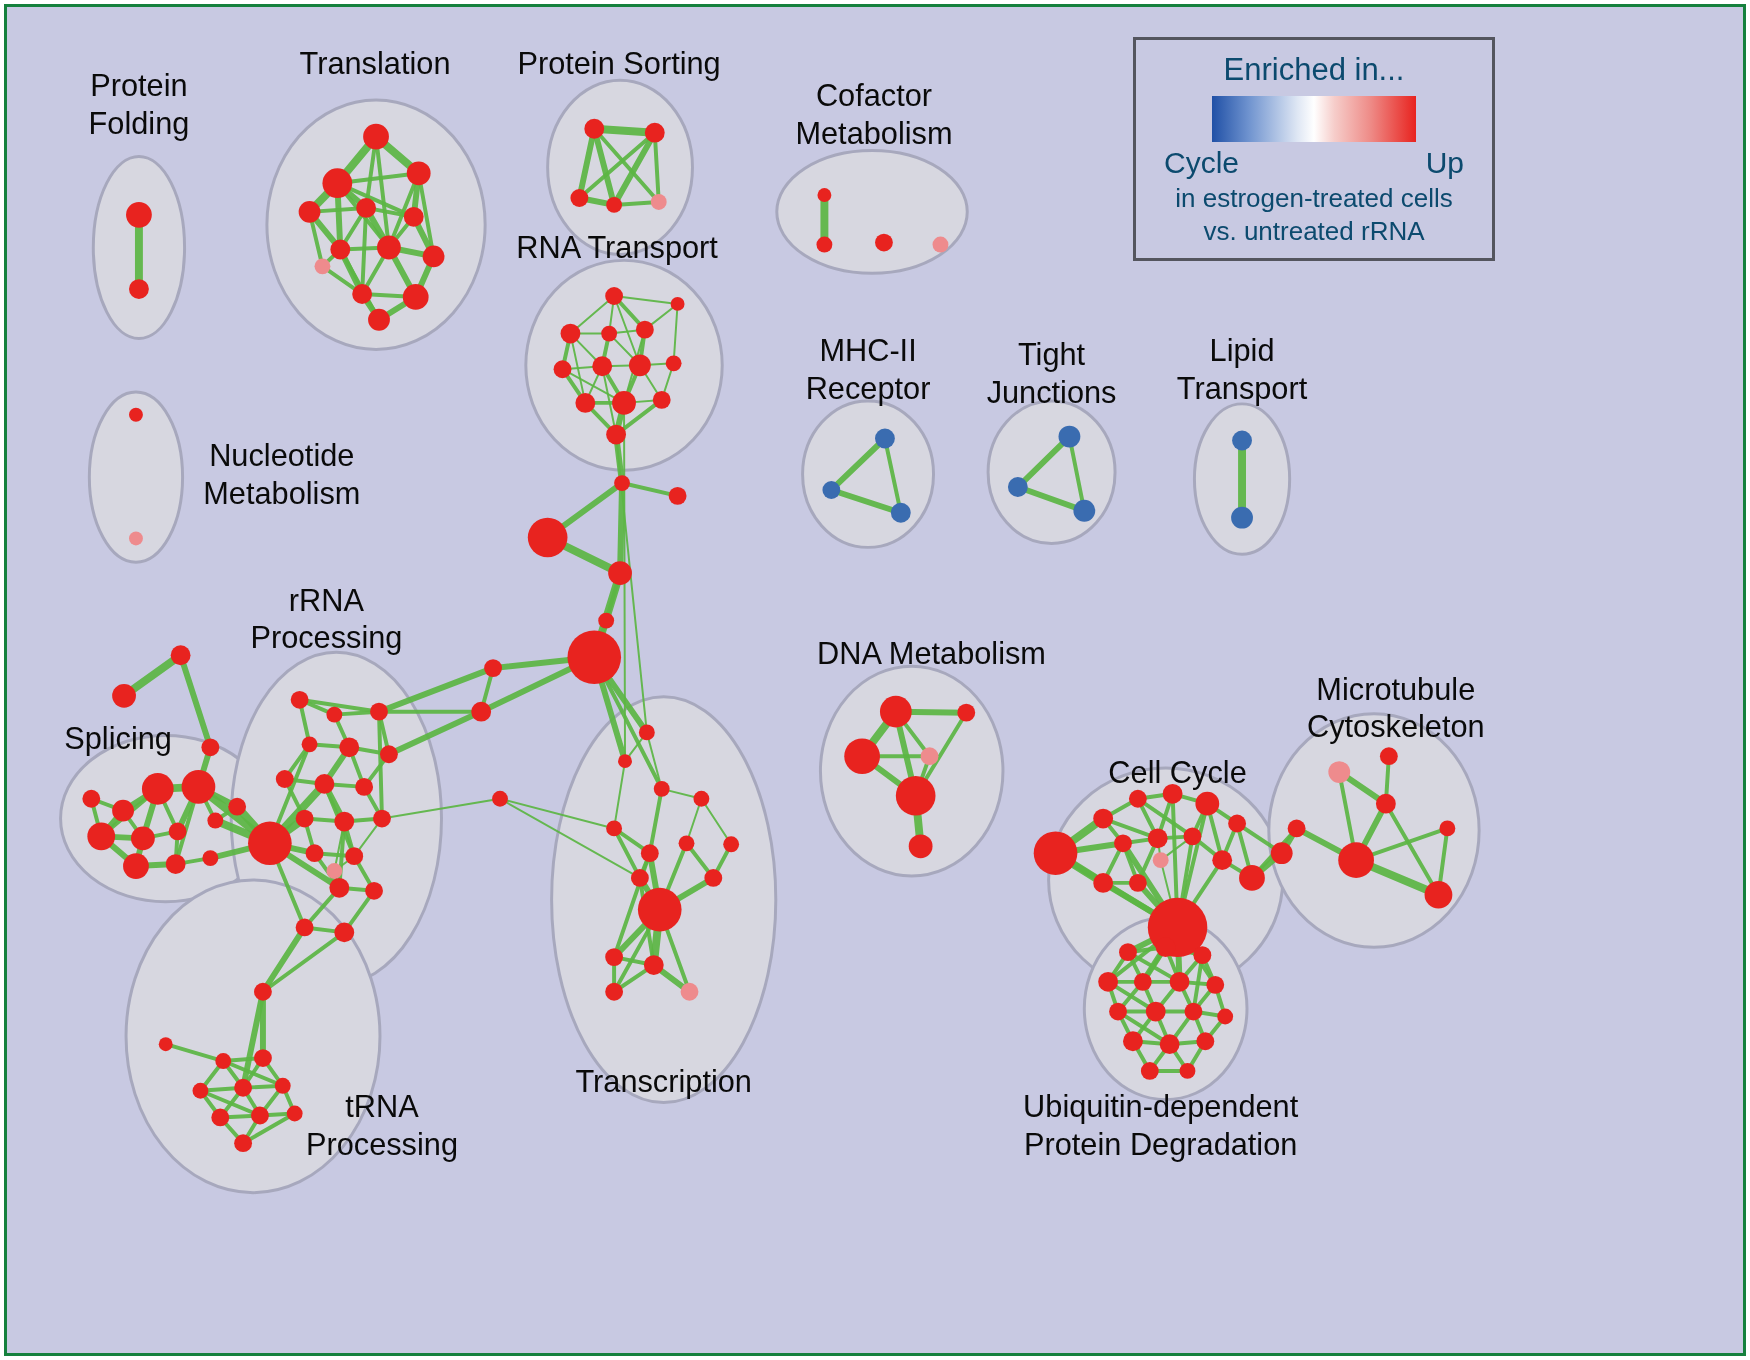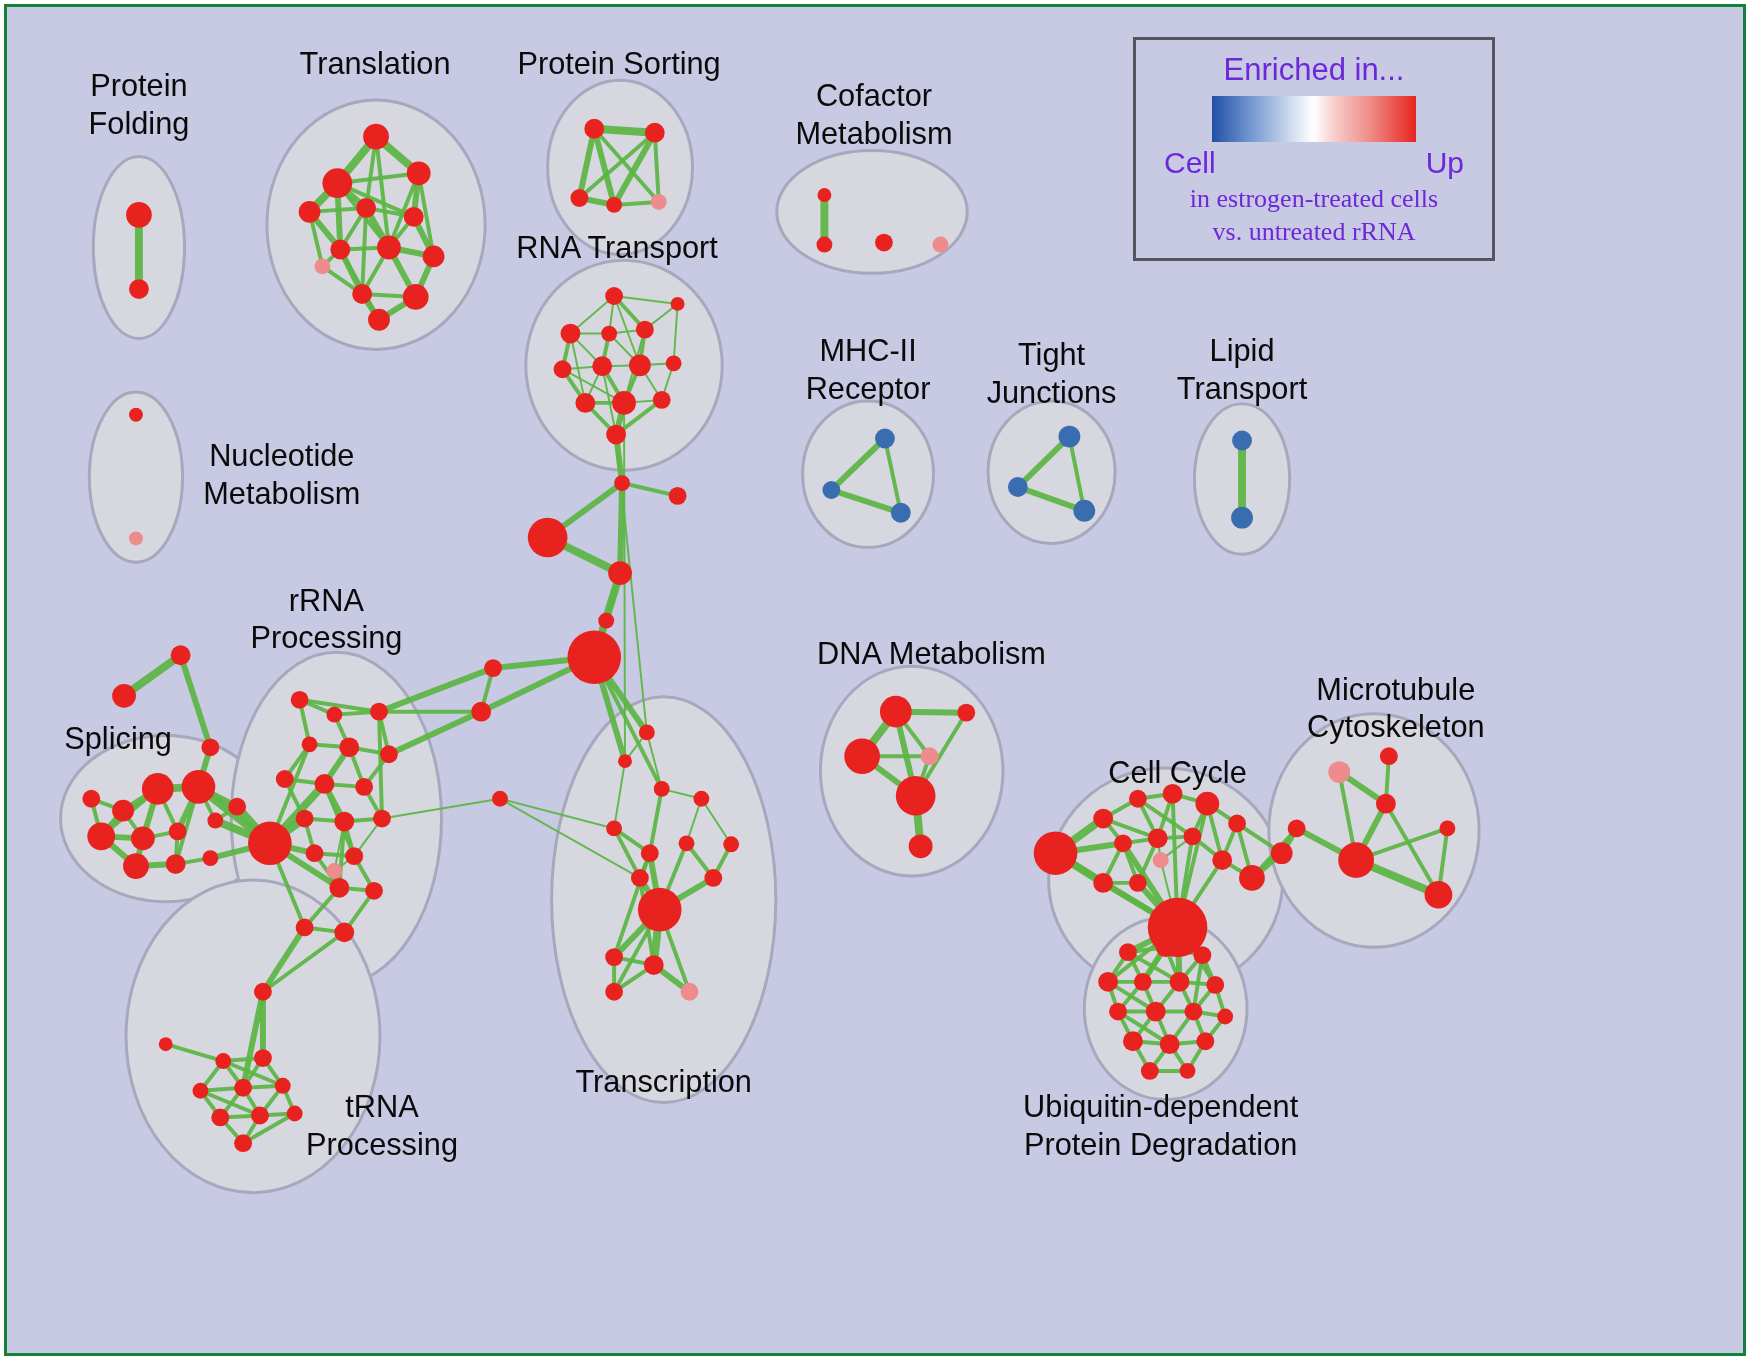--- a/index.html
+++ b/index.html
@@ -14,34 +14,34 @@
   }
   svg.network{position:absolute;left:0;top:0;}
   .legend{
     position:absolute;
     left:1126px;top:30px;
     width:362px;height:224px;
     border:3px solid #54555e;
     background:#c8c9e2;
     box-sizing:border-box;
     display:flex;flex-direction:column;align-items:center;
-    color:#6d28d9;
+    color:#0c4a6e;
   }
   .legend-title{font-size:31px;margin-top:12px;}
   .legend-bar{
     width:204px;height:46px;margin-top:8px;
     background:linear-gradient(to right,
       #2050a6 0%, #6f93cf 18%, #dfe7f4 42%, #ffffff 50%,
       #f6cdca 60%, #ee8a86 78%, #e8231f 100%);
   }
   .legend-row{
     width:300px;display:flex;justify-content:space-between;
     font-size:30px;margin-top:4px;
   }
-  .legend-caption{font-size:26px;line-height:33px;margin-top:2px;font-family:Liberation Serif, serif;}
+  .legend-caption{font-size:26px;line-height:33px;margin-top:2px;}
   .legend-caption:last-child{margin-top:0;}
 </style>
 </head>
 <body>
 
 <div class="figure">
   <svg class="network" id="network-svg" width="1736" height="1346" viewBox="0 0 1750 1360" preserveAspectRatio="none">
     <g id="g-clusters">
         <ellipse cx="133" cy="243" rx="46" ry="92" fill="#d7d7e0" stroke="#a7a8bd" stroke-width="3"></ellipse>
         <ellipse cx="372" cy="220" rx="110" ry="126" fill="#d7d7e0" stroke="#a7a8bd" stroke-width="3"></ellipse>
@@ -582,19 +582,19 @@
         <text x="1400" y="738" text-anchor="middle" font-size="31" fill="#0a0a0a" font-family="&quot;Liberation Sans&quot;, sans-serif">Cytoskeleton</text>
         <text x="1163" y="1122" text-anchor="middle" font-size="31" fill="#0a0a0a" font-family="&quot;Liberation Sans&quot;, sans-serif">Ubiquitin-dependent</text>
         <text x="1163" y="1160" text-anchor="middle" font-size="31" fill="#0a0a0a" font-family="&quot;Liberation Sans&quot;, sans-serif">Protein Degradation</text>
       </g>
   </svg>
 
   <div class="legend">
     <div class="legend-title">Enriched in...</div>
     <div class="legend-bar"></div>
     <div class="legend-row">
-      <span>Cell</span>
+      <span>Cycle</span>
       <span>Up</span>
     </div>
     <div class="legend-caption">in estrogen-treated cells</div>
     <div class="legend-caption">vs. untreated rRNA</div>
   </div>
 </div>
 
 </body></html>

